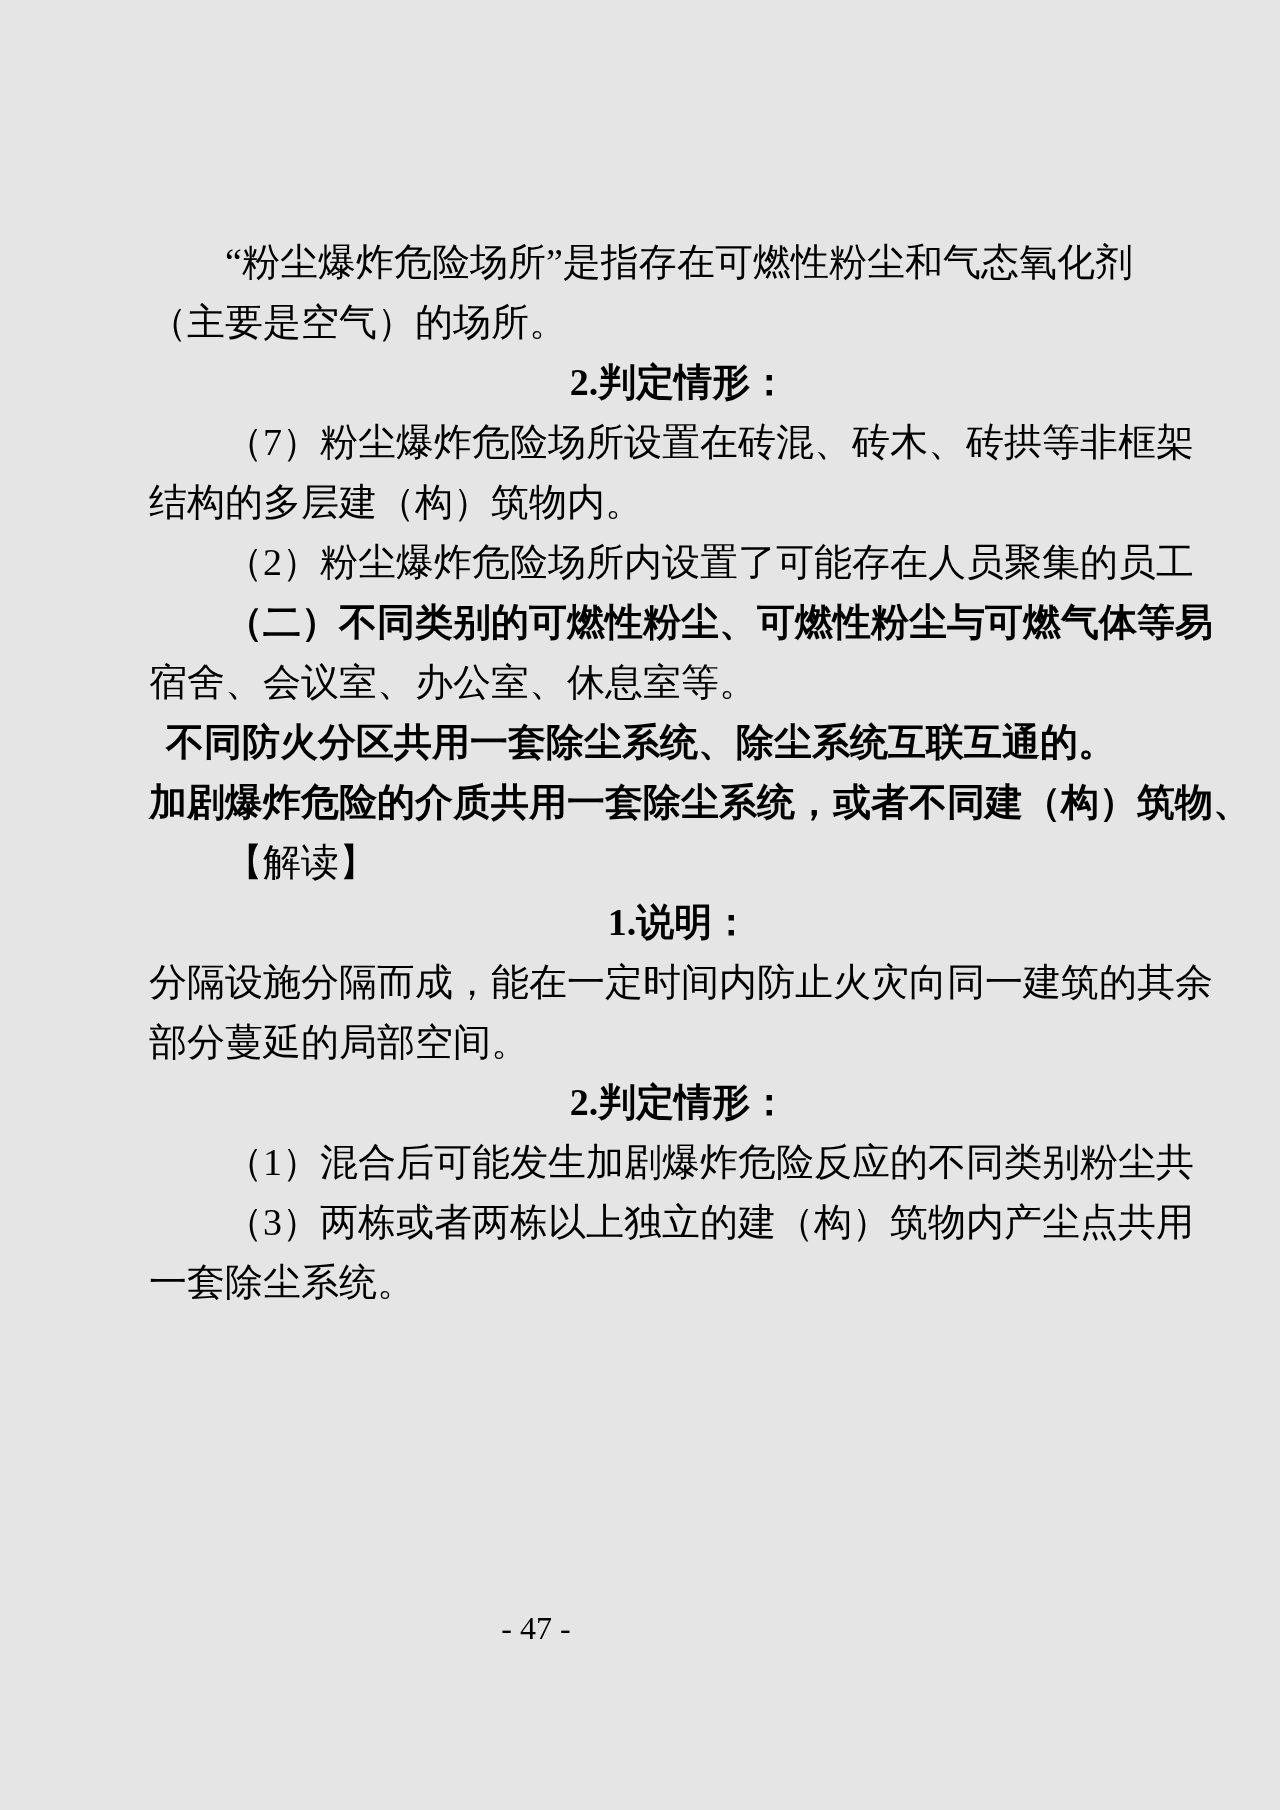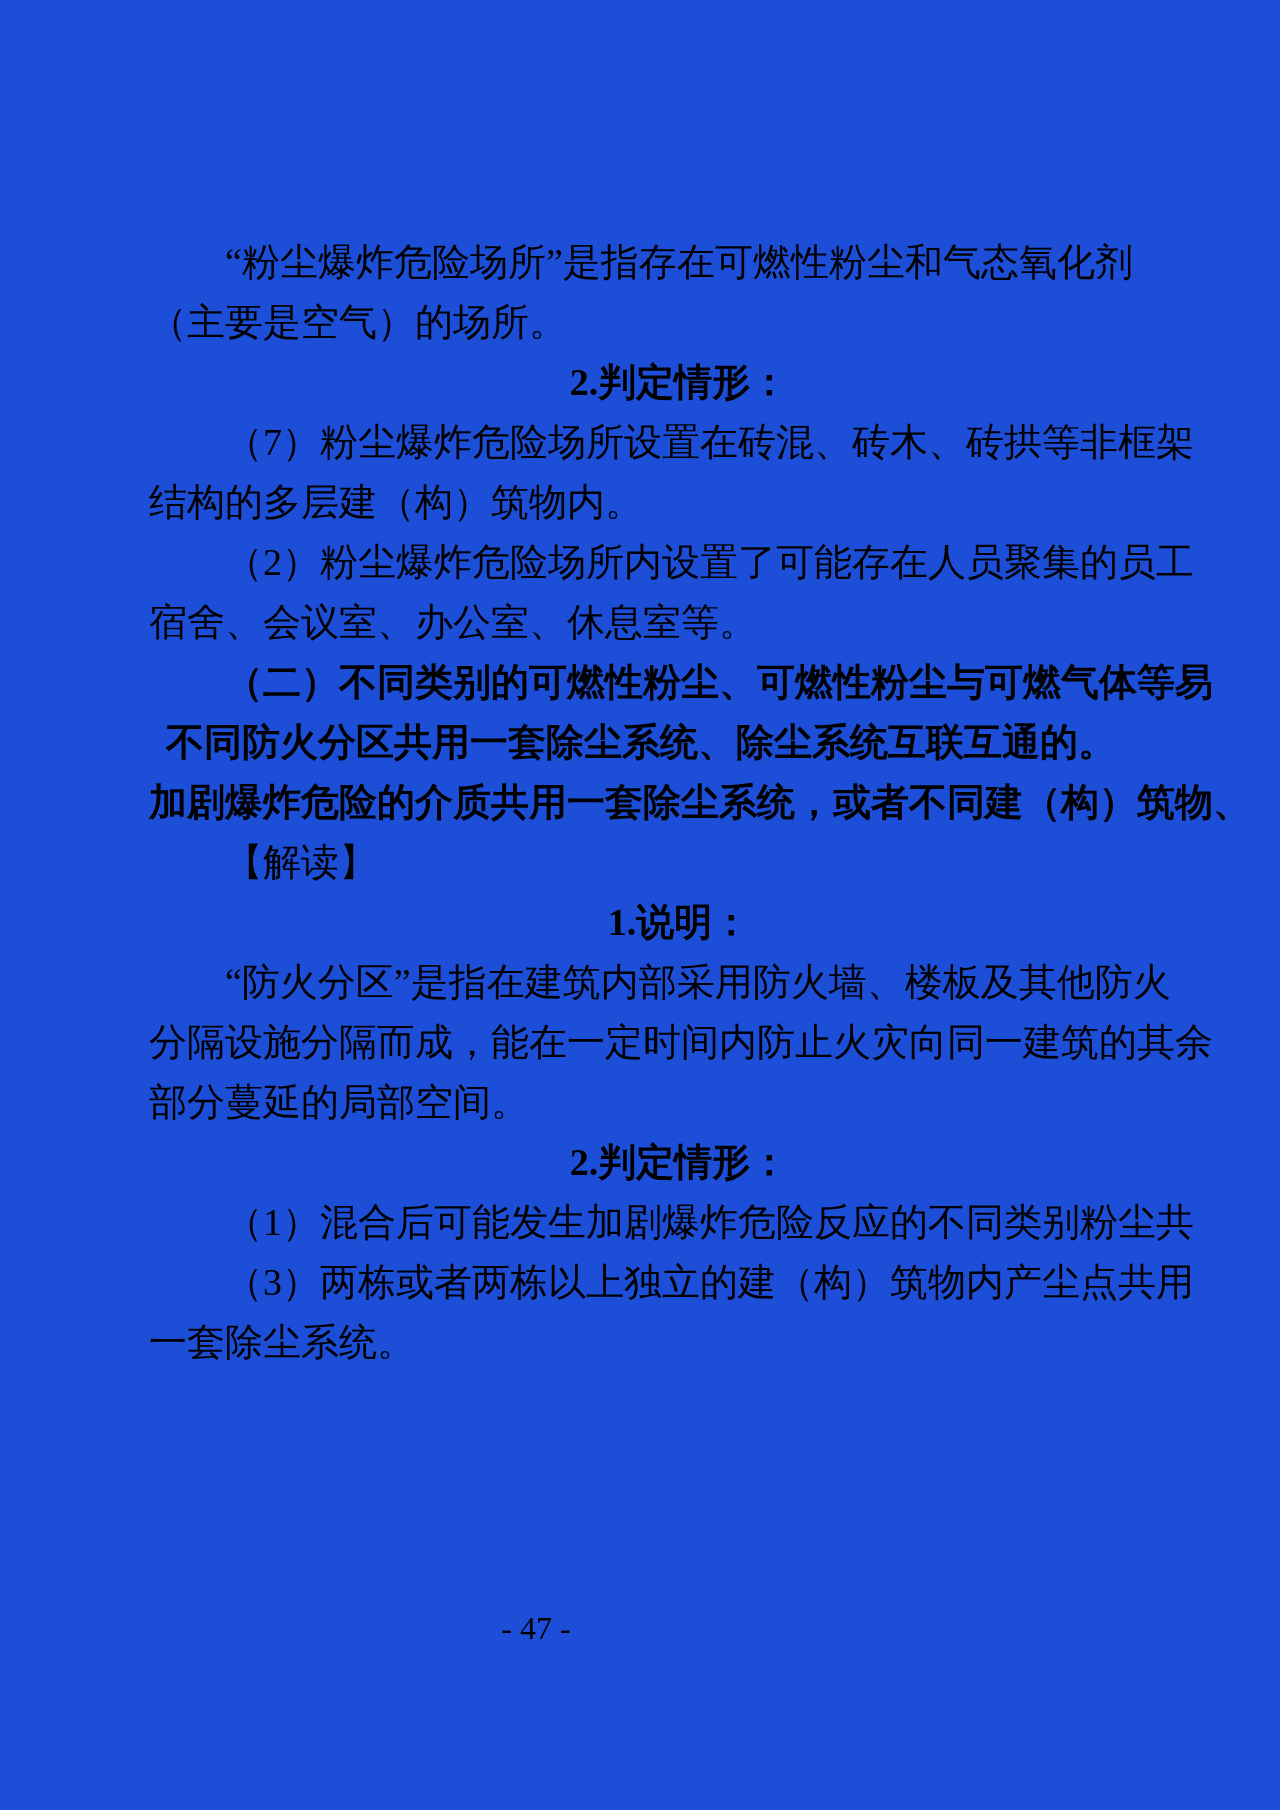--- a/index.html
+++ b/index.html
@@ -4,21 +4,21 @@
 <style>
   html, body {
     margin: 0;
     padding: 0;
     background: #ffffff;
   }
   .page {
     position: relative;
     width: 1280px;
     height: 1810px;
-    background: #1d4ed8;
+    background: #e5e5e5;
     overflow: hidden;
     font-family: "Liberation Serif", "DejaVu Serif", serif;
     color: #000000;
   }
   .doc-body {
     position: absolute;
     left: 149px;
     top: 232px;
     width: 984px;
   }
@@ -56,27 +56,26 @@
 <body>
 
 <div class="page">
   <div class="doc-body">
       <div class="line first fill">“粉尘爆炸危险场所”是指存在可燃性粉尘和气态氧化剂</div>
       <div class="line">（主要是空气）的场所。</div>
       <div class="line first bold">2.判定情形：</div>
       <div class="line first fill">（7）粉尘爆炸危险场所设置在砖混、砖木、砖拱等非框架</div>
       <div class="line">结构的多层建（构）筑物内。</div>
       <div class="line first fill">（2）粉尘爆炸危险场所内设置了可能存在人员聚集的员工</div>
+      <div class="line first fill bold">（二）不同类别的可燃性粉尘、可燃性粉尘与可燃气体等易</div>
       <div class="line">宿舍、会议室、办公室、休息室等。</div>
-      <div class="line first fill bold">（二）不同类别的可燃性粉尘、可燃性粉尘与可燃气体等易</div>
       <div class="line bold">不同防火分区共用一套除尘系统、除尘系统互联互通的。</div>
       <div class="line fill bold">加剧爆炸危险的介质共用一套除尘系统，或者不同建（构）筑物、</div>
       <div class="line first">【解读】</div>
       <div class="line first bold">1.说明：</div>
-      <div class="line first fill">“防火分区”是指在建筑内部采用防火墙、楼板及其他防火</div>
       <div class="line fill">分隔设施分隔而成，能在一定时间内防止火灾向同一建筑的其余</div>
       <div class="line">部分蔓延的局部空间。</div>
       <div class="line first bold">2.判定情形：</div>
       <div class="line first fill">（1）混合后可能发生加剧爆炸危险反应的不同类别粉尘共</div>
       <div class="line first fill">（3）两栋或者两栋以上独立的建（构）筑物内产尘点共用</div>
       <div class="line">一套除尘系统。</div>
     </div>
   <div class="footer">- 47 -</div>
 </div>
 

